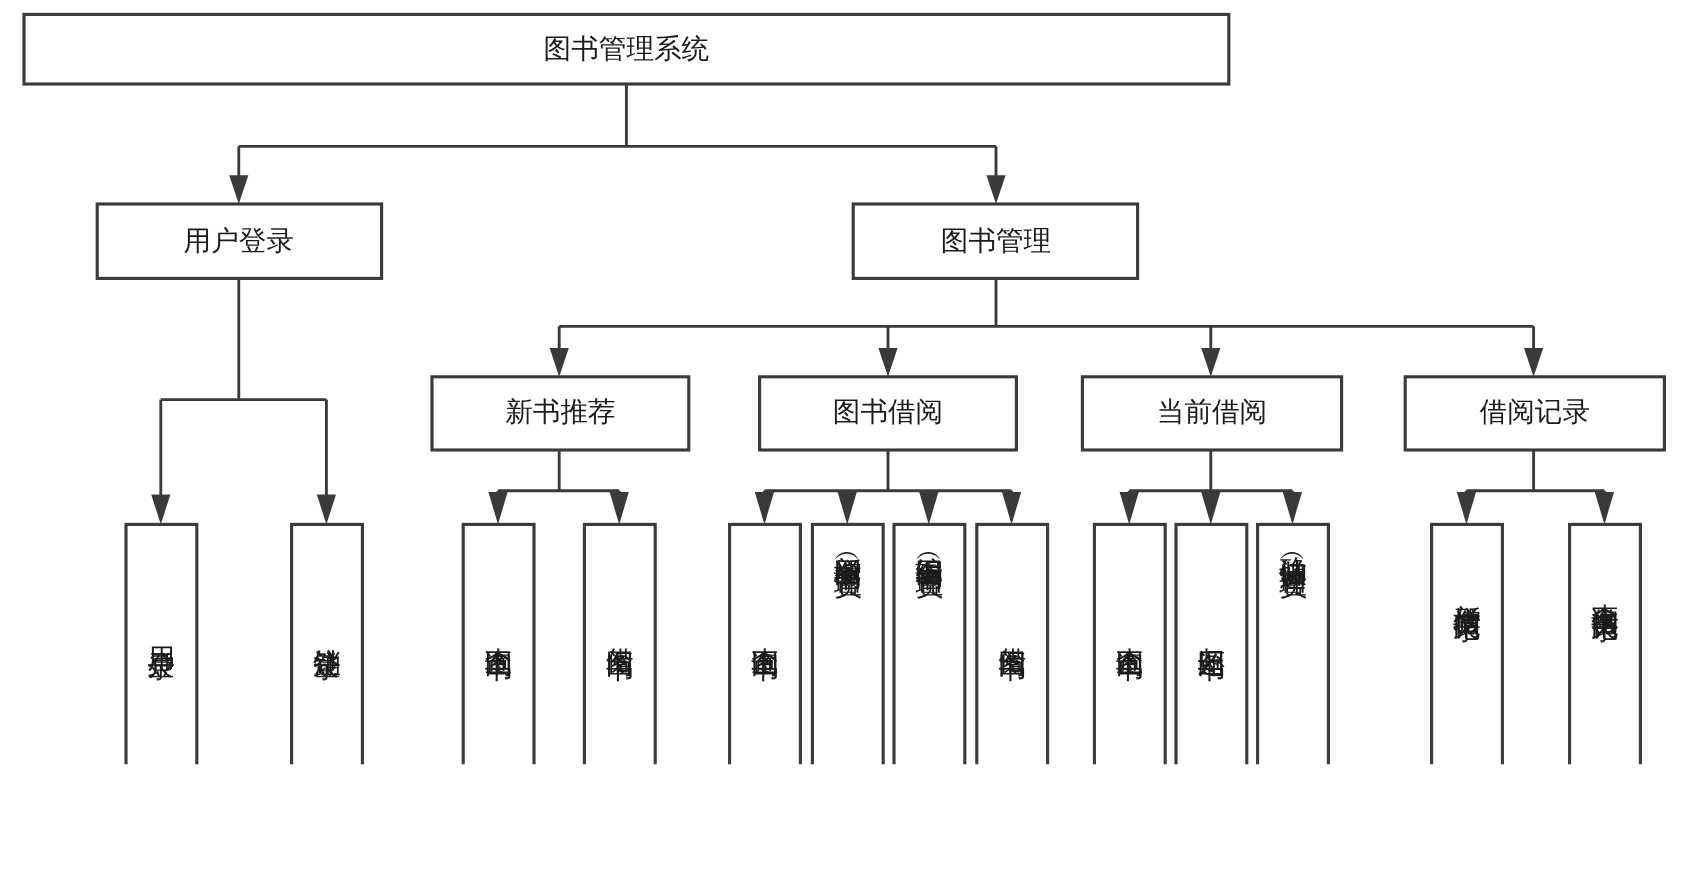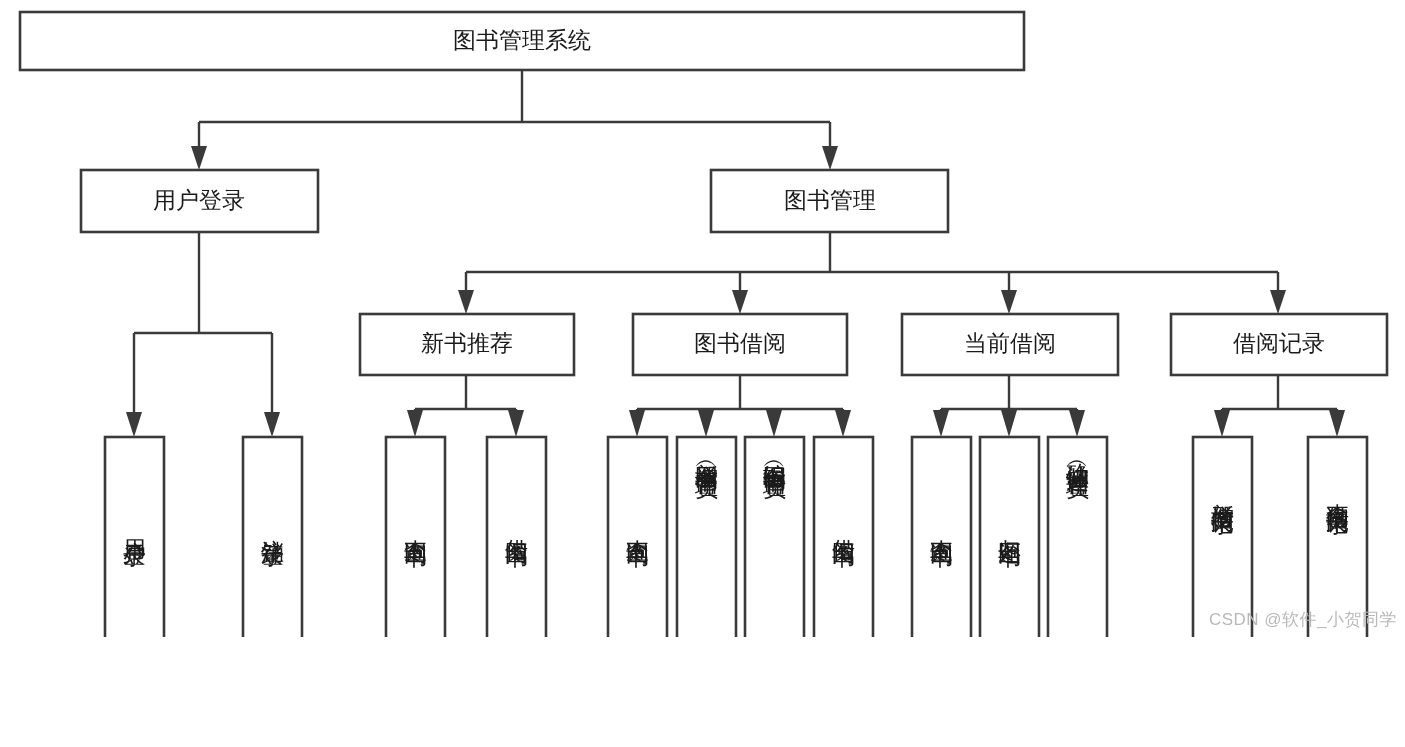--- a/index.html
+++ b/index.html
@@ -242,15 +242,14 @@
   <div class="vert-label-wrap" style="left:1048px; top:437px; width:59px; height:299px;">
     <span class="vert-label" style="margin-top:8px;">确认归还（管理员）</span>
   </div>
   <div class="vert-label-wrap" style="left:1193px; top:437px; width:59px; height:299px;">
     <span class="vert-label" style="margin-top:48px;">新增借阅记录</span>
   </div>
   <div class="vert-label-wrap" style="left:1308px; top:437px; width:59px; height:299px;">
     <span class="vert-label" style="margin-top:48px;">查询借阅记录</span>
   </div>
 
-  <div class="watermark">CSDN @软件_小贺同学</div>
 
 </div>
 
 </body></html>

